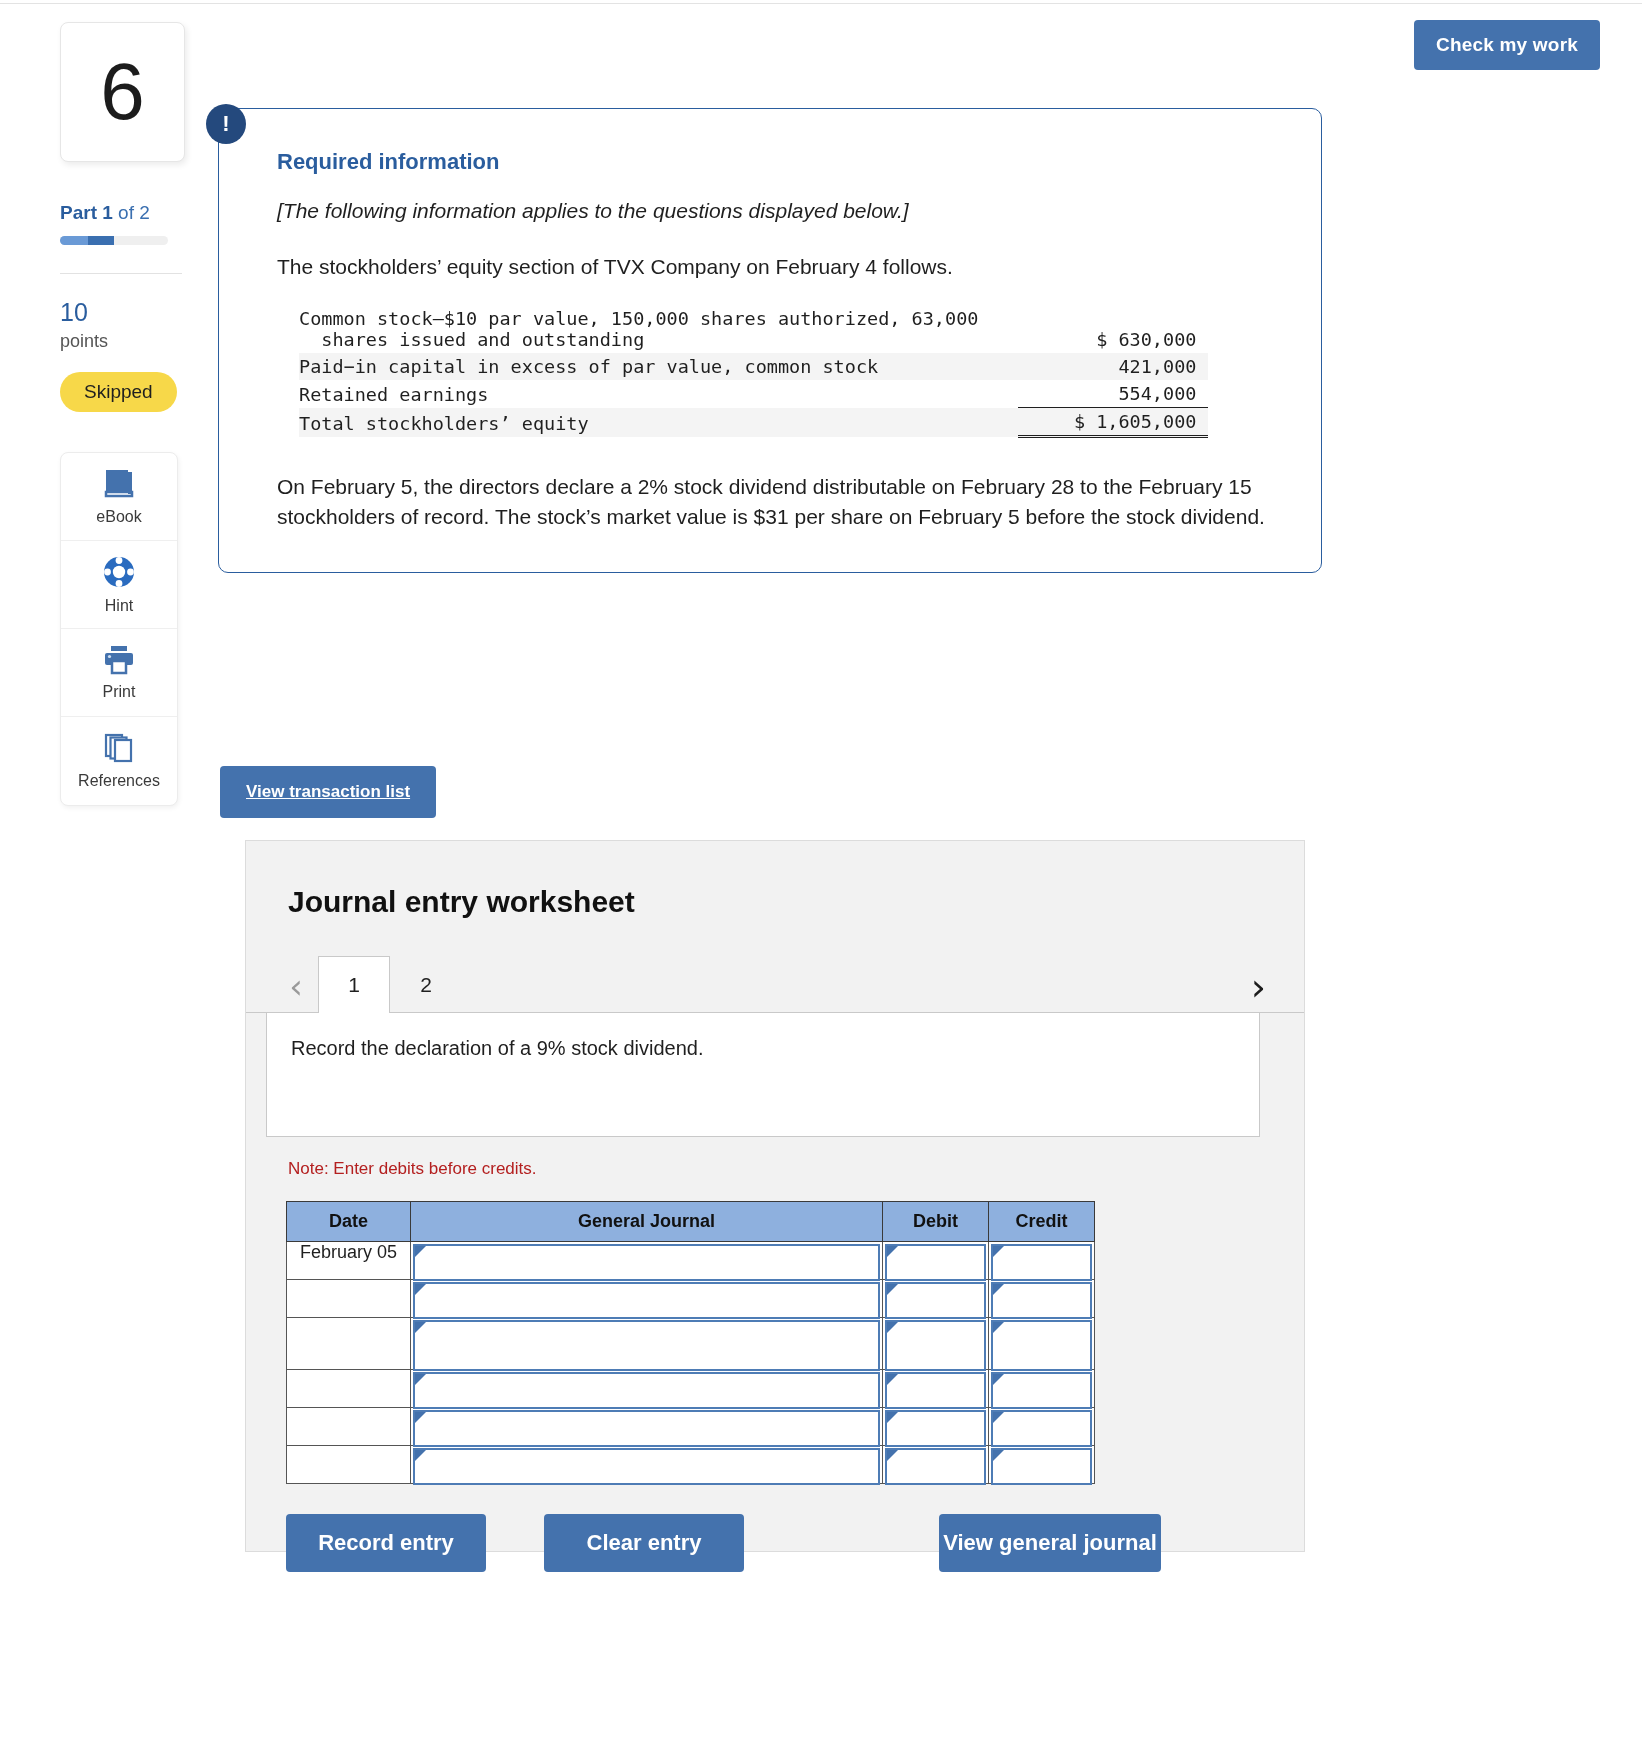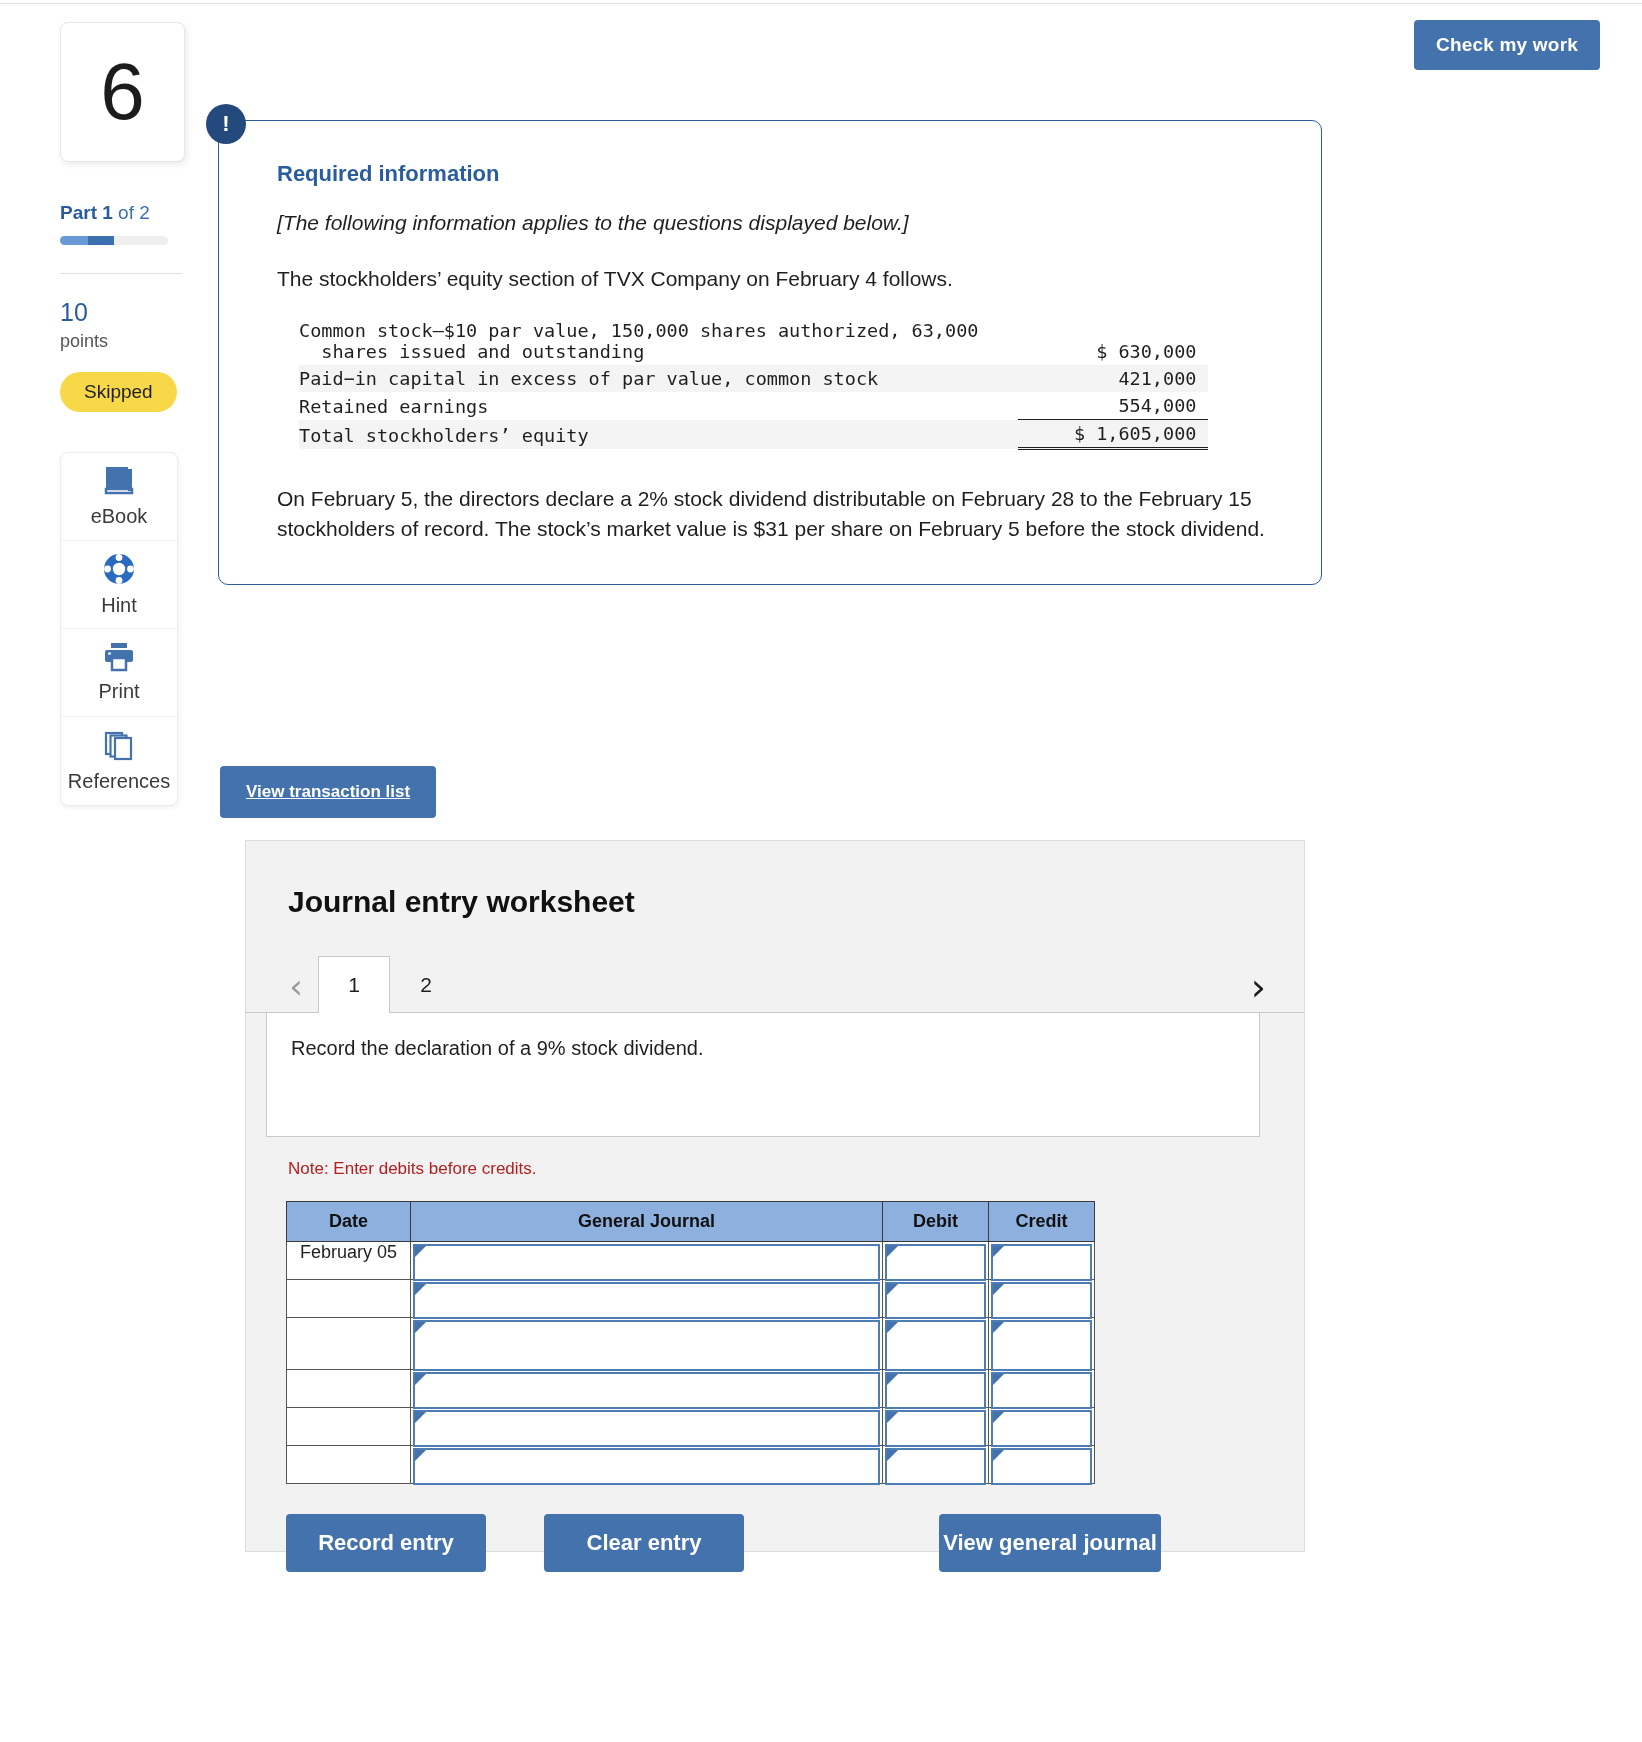--- a/index.html
+++ b/index.html
@@ -59,26 +59,26 @@
     margin-top: 40px; width: 118px; background: #fff;
     border: 1px solid #ececec; border-radius: 8px;
     box-shadow: 1px 2px 5px rgba(0,0,0,.06); overflow: hidden;
   }
   .tool {
     height: 88px; border-bottom: 1px solid #efefef;
     display: flex; flex-direction: column; align-items: center; justify-content: center;
     gap: 8px; cursor: pointer;
   }
   .tool:last-child { border-bottom: none; align-items: center; }
-  .tool span { font-size: 20px; color: #3a3a3a; }
+  .tool span { font-size: 16px; color: #3a3a3a; }
   .tool svg { display: block; }
 
   
   .callout {
-    position: absolute; left: 218px; top: 120px;
+    position: absolute; left: 218px; top: 108px;
     width: 1104px; min-height: 448px;
     border: 1px solid #2a5d9e; border-radius: 10px; background: #fff;
   }
   .bang {
     position: absolute; left: 206px; top: 104px;
     width: 40px; height: 40px; border-radius: 50%;
     background: #24497d; color: #fff;
     display: flex; align-items: center; justify-content: center;
     font-size: 22px; font-weight: bold; line-height: 1;
     z-index: 5;

